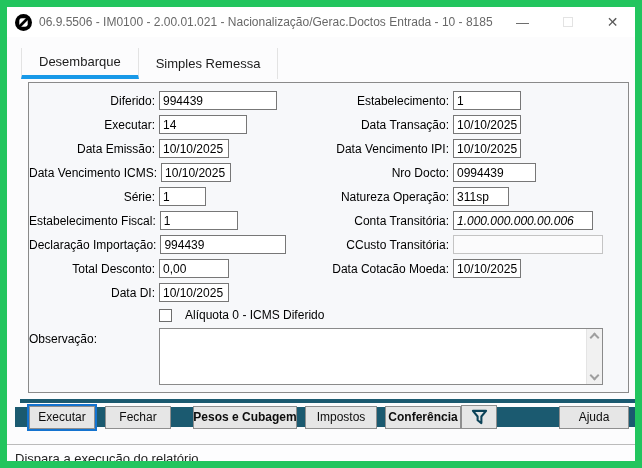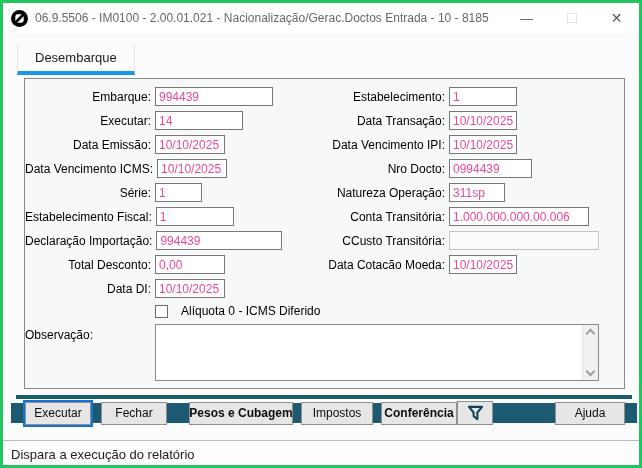--- a/index.html
+++ b/index.html
@@ -1,18 +1,18 @@
 <!DOCTYPE html>
 <html><head>
 <meta charset="utf-8">
 <style>
   * { margin:0; padding:0; box-sizing:border-box; }
   body { background:#e8e8e8; font-family:"Liberation Sans", sans-serif; }
   .window { position:relative; width:642px; height:468px; background:#fcfcfd;
-            border:3px solid #22c55e; overflow:hidden; font-size:12px; color:#000; }
+            border:7px solid #22c55e; overflow:hidden; font-size:12px; color:#000; }
 
   
   .titlebar { position:absolute; top:0; left:0; right:0; height:30px; background:#ffffff;
               display:flex; align-items:center; }
   .app-icon { width:17px; height:17px; margin-left:8px; flex:0 0 auto; }
   .title-text { margin-left:7px; font-size:12px; color:#686868; white-space:nowrap; }
   .wctrl { margin-left:auto; display:flex; height:30px; }
   .wbtn { width:45px; height:30px; display:flex; align-items:center; justify-content:center;
           color:#5a5a5a; font-size:13px; cursor:default; }
   .maxbox { width:10px; height:10px; border:1px solid #e3e3e3; }
@@ -22,21 +22,21 @@
   .tab { height:31px; padding:0 17px; display:flex; align-items:center; justify-content:center;
          border-right:1px solid #e3e3e3; color:#1b1b1b; font-size:13px; }
   .tab:first-child { border-left:1px solid #e3e3e3; }
   .tab.active { border-bottom:4px solid #1899e8; font-weight:normal; }
 
   
   .groupbox { position:absolute; left:21px; top:75px; width:601px; height:311px;
               border:1px solid #8a8a8a; background:#f7f8fa; padding-top:8px; }
   .frow { display:flex; align-items:center; height:19px; margin-bottom:5px; }
   .flabel { flex:0 0 130px; text-align:right; padding-right:4px; color:#000; white-space:nowrap; }
-  .tinput { height:19px; border:1px solid #777; background:#fff; color:#ec4899;
+  .tinput { height:19px; border:1px solid #777; background:#fff; color:#000000;
             font:12px "Liberation Sans", sans-serif; padding:0 3px; outline:none; }
   .tinput.dis { background:#fbfbfc; border-color:#c4c4c4; }
   .col-left { width:300px; }
   .col-right { position:absolute; left:296px; top:8px; width:300px; }
   .col-right .flabel { flex-basis:128px; }
 
   .cbrow { margin:3px 0 0 130px; display:flex; align-items:center; gap:13px; height:16px; }
   .cbox { width:13px; height:13px; border:1px solid #6d6d6d; background:#fff; }
 
   .obsrow { margin-top:5px; display:flex; }
@@ -83,26 +83,27 @@
       <div class="wbtn">—</div>
       <div class="wbtn">
           <span class="maxbox"></span>
         </div>
       <div class="wbtn" style="font-size:14px;">✕</div>
     </div>
   </div>
 
   <div class="tabbar">
     <div class="tab active">Desembarque</div>
+    <div class="tab">Simples Remessa</div>
   </div>
 
   <div class="groupbox">
     <div class="col-left" id="col-left">
         <div class="frow">
-          <span class="flabel">Embarque:</span>
+          <span class="flabel">Diferido:</span>
           <input class="tinput" value="994439" style="width: 118px;">
         </div>
         <div class="frow">
           <span class="flabel">Executar:</span>
           <input class="tinput" value="14" style="width: 88px;">
         </div>
         <div class="frow">
           <span class="flabel">Data Emissão:</span>
           <input class="tinput" value="10/10/2025" style="width: 70px;">
         </div>
@@ -147,21 +148,21 @@
         <div class="frow">
           <span class="flabel">Nro Docto:</span>
           <input class="tinput" value="0994439" style="width: 83px;">
         </div>
         <div class="frow">
           <span class="flabel">Natureza Operação:</span>
           <input class="tinput" value="311sp" style="width: 56px;">
         </div>
         <div class="frow">
           <span class="flabel">Conta Transitória:</span>
-          <input class="tinput" value="1.000.000.000.00.006" style="width: 140px;">
+          <input class="tinput" value="1.000.000.000.00.006" style="width: 140px; font-style: italic;">
         </div>
         <div class="frow">
           <span class="flabel">CCusto Transitória:</span>
           <input class="tinput dis" style="width: 150px;">
         </div>
         <div class="frow">
           <span class="flabel">Data Cotacão Moeda:</span>
           <input class="tinput" value="10/10/2025" style="width: 68px;">
         </div>
       </div>

